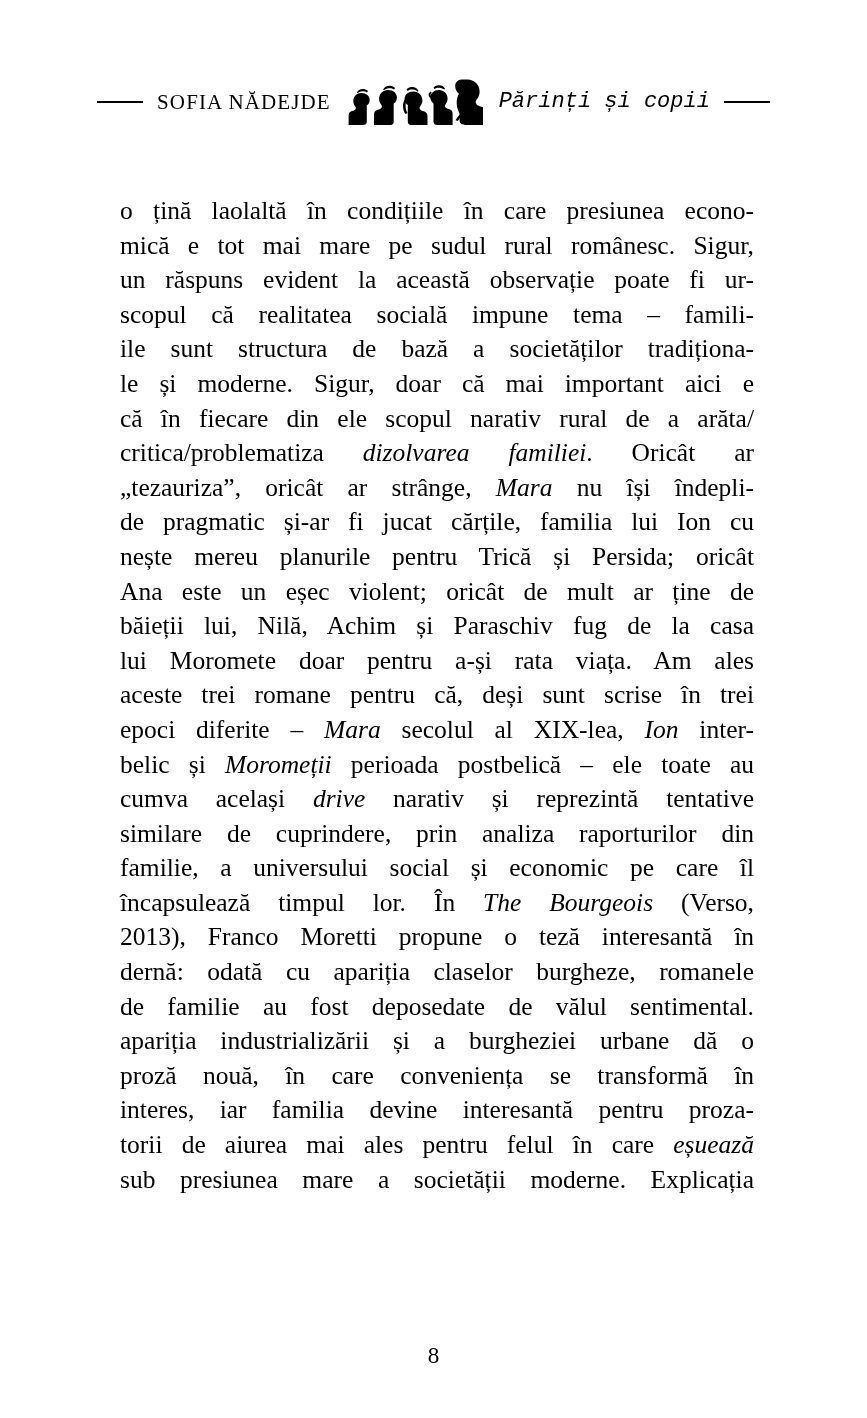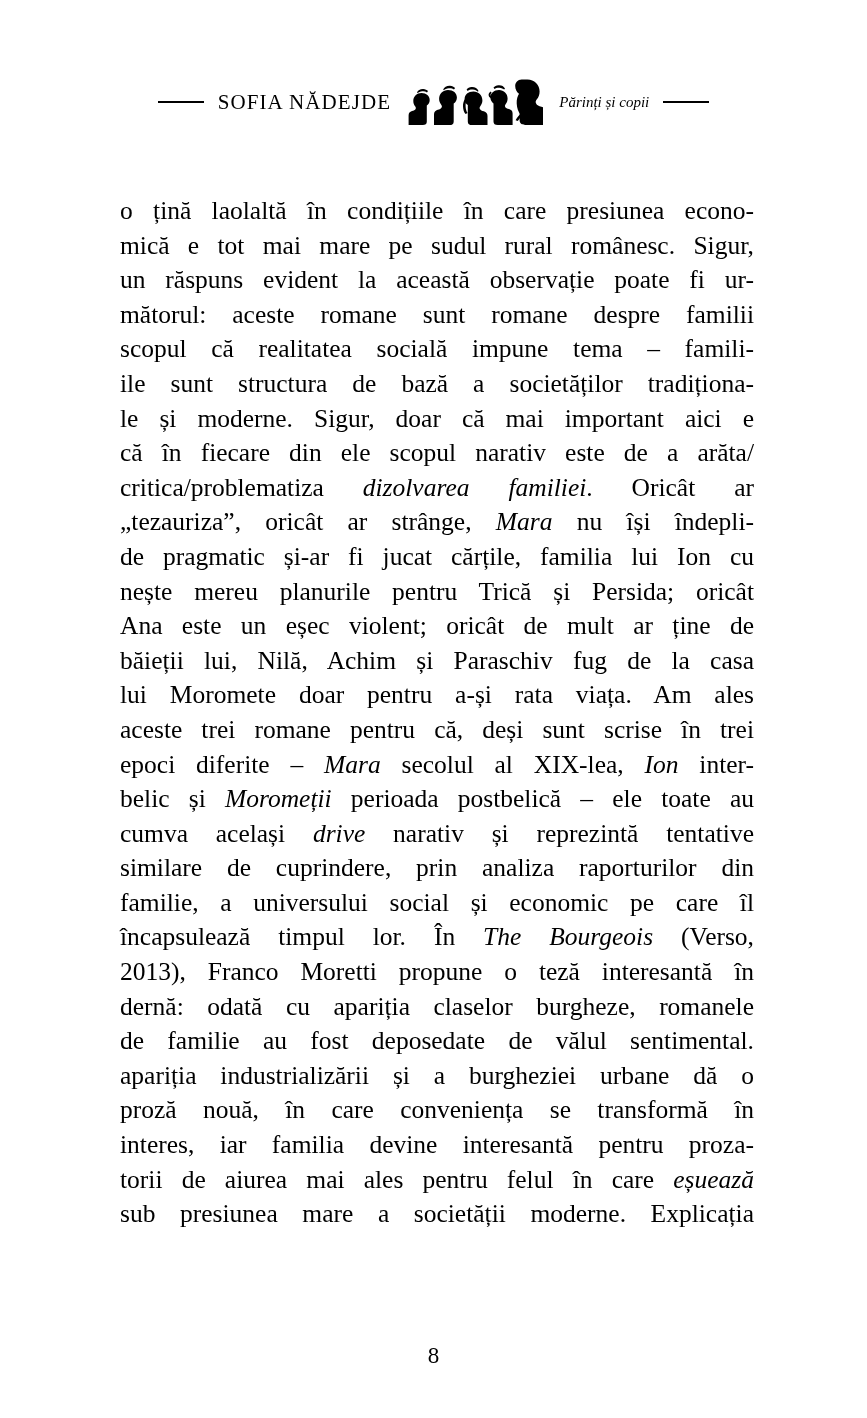--- a/index.html
+++ b/index.html
@@ -42,23 +42,23 @@
 
   .author-name {
     font-family: "Liberation Serif", "DejaVu Serif", serif;
     font-size: 21px;
     letter-spacing: 1.1px;
     text-transform: uppercase;
     white-space: nowrap;
     line-height: 1;
   }
   .book-title {
-    font-family: Liberation Serif, serif;
+    font-family: Liberation Mono, monospace;
     font-style: italic;
-    font-size: 15px;
+    font-size: 22px;
     white-space: nowrap;
     line-height: 1;
   }
 
   
   .ornament {
     display: flex;
     align-items: flex-end;
     margin: 0 16px;
     flex: none;
@@ -154,25 +154,24 @@
 
     <span class="book-title">Părinți și copii</span>
 
     <span class="rule rule-right"></span>
   </div>
 
   <div class="body-text">
     <span class="ln">o țină laolaltă în condițiile în care presiunea econo-</span>
     <span class="ln">mică e tot mai mare pe sudul rural românesc. Sigur,</span>
     <span class="ln">un răspuns evident la această observație poate fi ur-</span>
-    <span class="ln">mătorul: aceste romane sunt romane despre familii</span>
     <span class="ln">scopul că realitatea socială impune tema – famili-</span>
     <span class="ln">ile sunt structura de bază a societăților tradiționa-</span>
     <span class="ln">le și moderne. Sigur, doar că mai important aici e</span>
-    <span class="ln">că în fiecare din ele scopul narativ este de a arăta/</span>
+    <span class="ln">că în fiecare din ele scopul narativ rural de a arăta/</span>
     <span class="ln" id="ln8">critica/problematiza <i>dizolvarea familiei</i>. Oricât ar</span>
     <span class="ln" id="ln9">„tezauriza”, oricât ar strânge, <i>Mara</i> nu își îndepli-</span>
     <span class="ln">de pragmatic și-ar fi jucat cărțile, familia lui Ion cu</span>
     <span class="ln">nește mereu planurile pentru Trică și Persida; oricât</span>
     <span class="ln">Ana este un eșec violent; oricât de mult ar ține de</span>
     <span class="ln">băieții lui, Nilă, Achim și Paraschiv fug de la casa</span>
     <span class="ln">lui Moromete doar pentru a-și rata viața. Am ales</span>
     <span class="ln">aceste trei romane pentru că, deși sunt scrise în trei</span>
     <span class="ln" id="ln16">epoci diferite – <i>Mara</i> secolul al XIX-lea, <i>Ion</i> inter-</span>
     <span class="ln" id="ln17">belic și <i>Moromeții</i> perioada postbelică – ele toate au</span>

